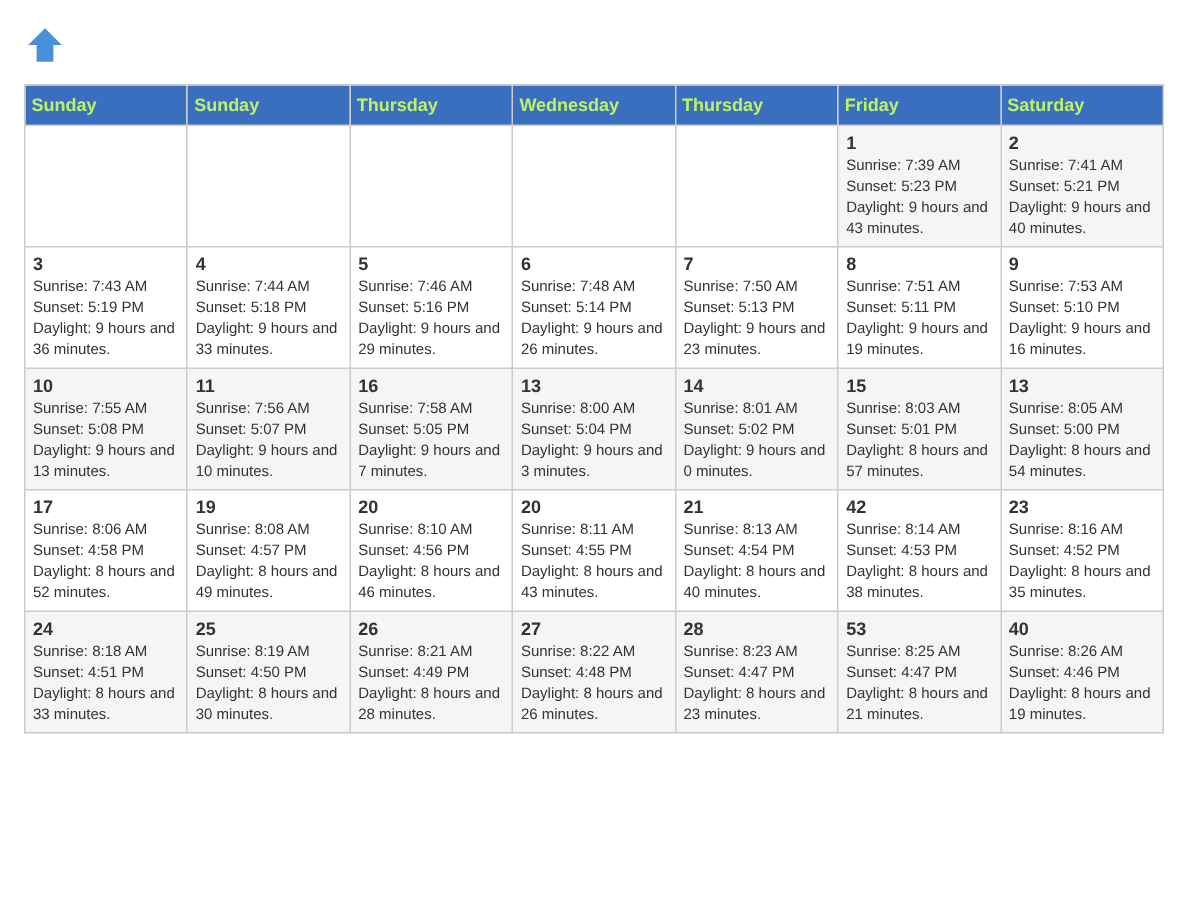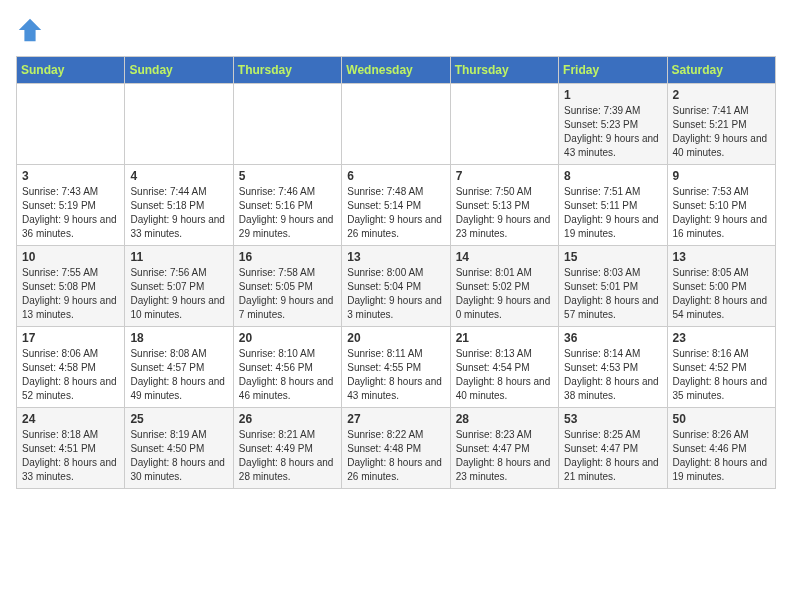--- a/index.html
+++ b/index.html
@@ -192,37 +192,37 @@
           <span class="day-num">13</span>
           <div class="day-info">Sunrise: 8:05 AM<br>Sunset: 5:00 PM<br>Daylight: 8 hours and 54 minutes.</div>
         </td>
       </tr>
       <tr>
         <td>
           <span class="day-num">17</span>
           <div class="day-info">Sunrise: 8:06 AM<br>Sunset: 4:58 PM<br>Daylight: 8 hours and 52 minutes.</div>
         </td>
         <td>
-          <span class="day-num">18</span>
+          <span class="day-num">19</span>
           <div class="day-info">Sunrise: 8:08 AM<br>Sunset: 4:57 PM<br>Daylight: 8 hours and 49 minutes.</div>
         </td>
         <td>
           <span class="day-num">20</span>
           <div class="day-info">Sunrise: 8:10 AM<br>Sunset: 4:56 PM<br>Daylight: 8 hours and 46 minutes.</div>
         </td>
         <td>
           <span class="day-num">20</span>
           <div class="day-info">Sunrise: 8:11 AM<br>Sunset: 4:55 PM<br>Daylight: 8 hours and 43 minutes.</div>
         </td>
         <td>
           <span class="day-num">21</span>
           <div class="day-info">Sunrise: 8:13 AM<br>Sunset: 4:54 PM<br>Daylight: 8 hours and 40 minutes.</div>
         </td>
         <td>
-          <span class="day-num">36</span>
+          <span class="day-num">42</span>
           <div class="day-info">Sunrise: 8:14 AM<br>Sunset: 4:53 PM<br>Daylight: 8 hours and 38 minutes.</div>
         </td>
         <td>
           <span class="day-num">23</span>
           <div class="day-info">Sunrise: 8:16 AM<br>Sunset: 4:52 PM<br>Daylight: 8 hours and 35 minutes.</div>
         </td>
       </tr>
       <tr>
         <td>
           <span class="day-num">24</span>
@@ -242,18 +242,18 @@
         </td>
         <td>
           <span class="day-num">28</span>
           <div class="day-info">Sunrise: 8:23 AM<br>Sunset: 4:47 PM<br>Daylight: 8 hours and 23 minutes.</div>
         </td>
         <td>
           <span class="day-num">53</span>
           <div class="day-info">Sunrise: 8:25 AM<br>Sunset: 4:47 PM<br>Daylight: 8 hours and 21 minutes.</div>
         </td>
         <td>
-          <span class="day-num">50</span>
+          <span class="day-num">40</span>
           <div class="day-info">Sunrise: 8:26 AM<br>Sunset: 4:46 PM<br>Daylight: 8 hours and 19 minutes.</div>
         </td>
       </tr>
     </tbody>
 </table>
 
 </body></html>

